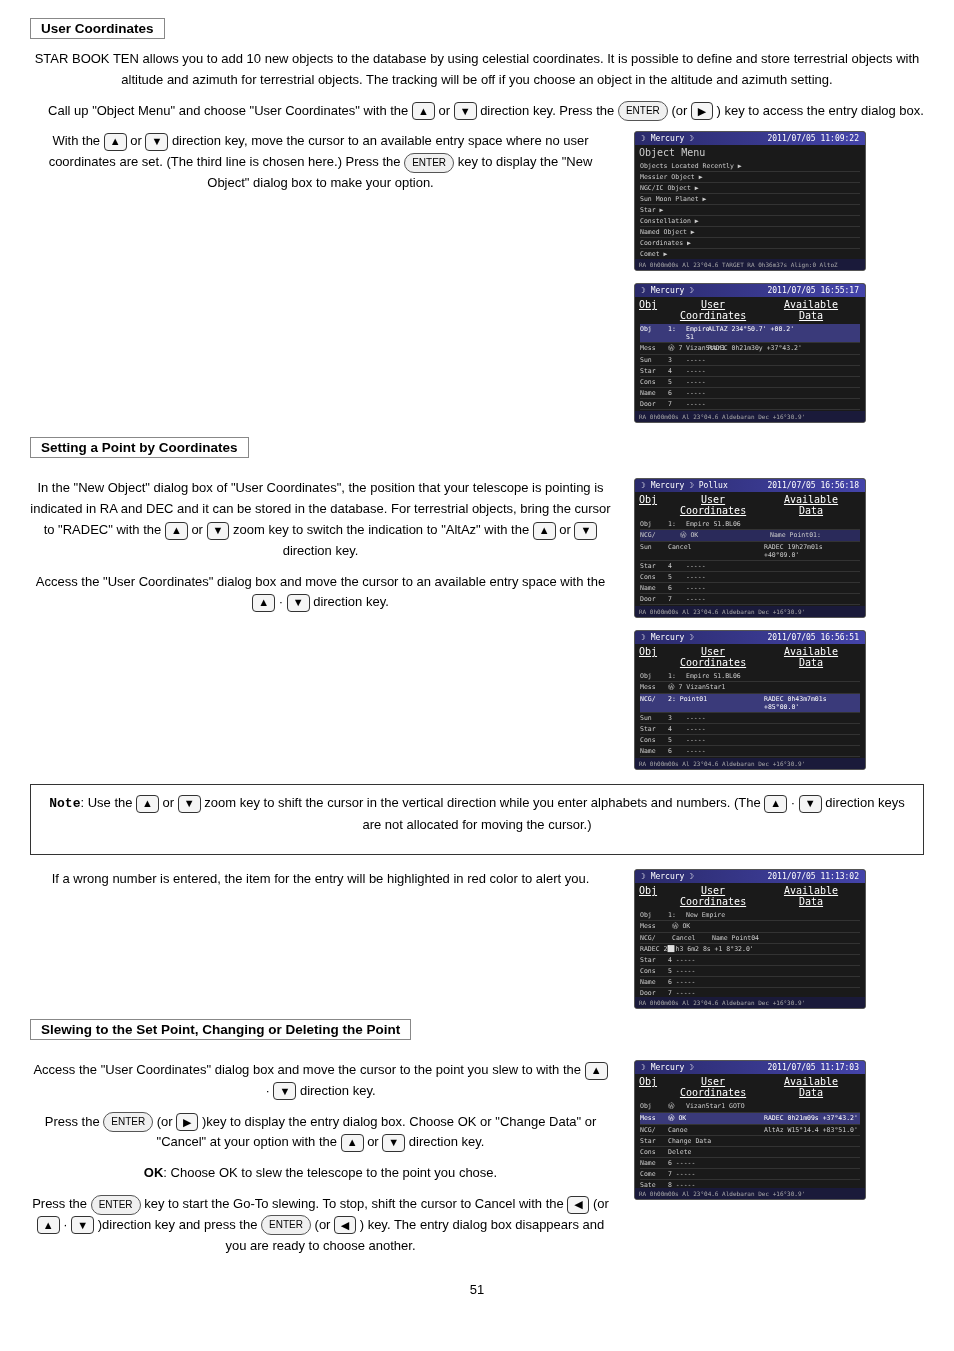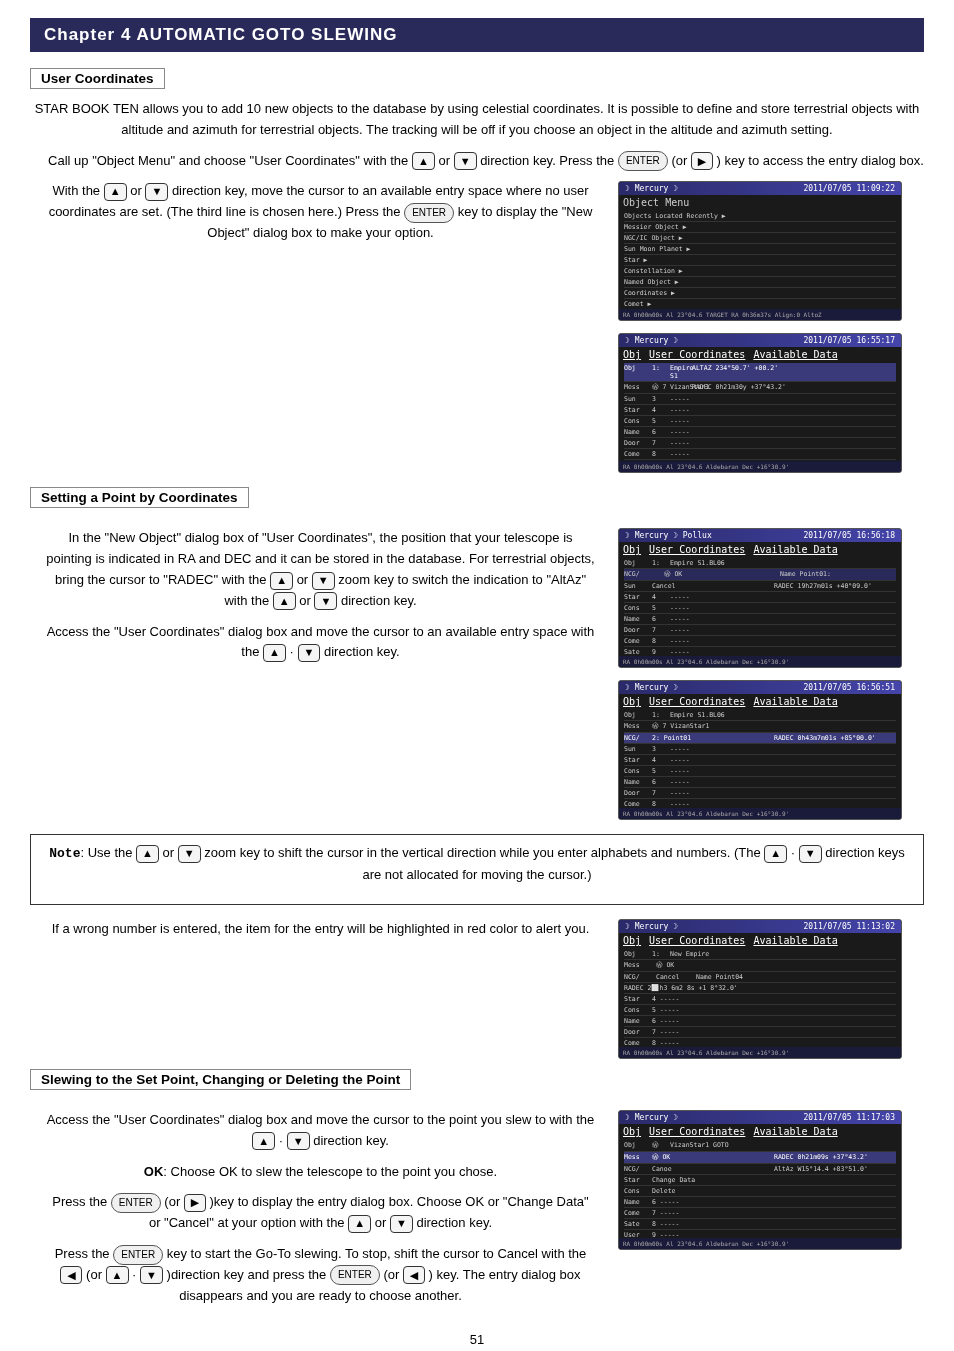--- a/index.html
+++ b/index.html
@@ -73,33 +73,33 @@
       border: 1.5px solid #333;
       padding: 8px 14px;
       margin: 14px 0;
       font-size: 12.5px;
       line-height: 1.6;
     }
     .note-box b { font-style: normal; font-family: Liberation Mono, monospace; }
     .two-col {
       display: flex;
       gap: 23px;
-      margin: 10px 16px;
+      margin: 10px 0;
     }
     .col-left {
       flex: 1;
     }
     .col-right {
       width: 290px;
       display: flex;
       flex-direction: column;
       gap: 12px;
     }
     .scope-img {
-      width: 284px;
+      width: 232px;
       height: 140px;
       background: #1a1a1a;
       border: 1px solid #555;
       border-radius: 3px;
       position: relative;
       overflow: hidden;
       font-family: monospace;
       color: #ccc;
       font-size: 8px;
     }
@@ -165,23 +165,20 @@
     }
     .section-block {
       margin-bottom: 14px;
     }
   </style>
 </head>
 <body>
 
 <div class="page">
 
-  <div class="chapter-header">
-    <span>Chapter 4  AUTOMATIC GOTO SLEWING</span>
-  </div>
 
   <div class="section-block">
     <div class="section-title">User Coordinates</div>
 
     <p>
       STAR BOOK TEN allows you to add 10 new objects to the database by using celestial coordinates.  It is possible to define and store terrestrial objects with altitude and azimuth for terrestrial objects.  The tracking will be off if you choose an object in the altitude and azimuth setting.
     </p>
 
     <p class="indent">
       Call up "Object Menu" and choose "User Coordinates" with the
@@ -587,32 +584,32 @@
     <div class="two-col">
       <div class="col-left">
         <p>
           Access the "User Coordinates" dialog box and move the cursor to the point you slew to with the
           <span class="inline-key">▲</span>
           ·
           <span class="inline-key">▼</span>
           direction key.
         </p>
         <p>
-          <b>OK</b>: Choose OK to slew the telescope to the point you chose.
-        </p>
-        <p>
           Press the
           <span class="inline-key-round">ENTER</span>
           (or
           <span class="inline-key">▶</span>
           )key to display the entry dialog box.  Choose OK or "Change Data" or "Cancel" at your option with the
           <span class="inline-key">▲</span>
           or
           <span class="inline-key">▼</span>
           direction key.
+        </p>
+        <p>
+          <b>OK</b>: Choose OK to slew the telescope to the point you chose.
         </p>
         <p>
           Press the
           <span class="inline-key-round">ENTER</span>
           key to start the Go-To slewing.  To stop, shift the cursor to Cancel with the
           <span class="inline-key">◀</span>
           (or
           <span class="inline-key">▲</span>
           ·
           <span class="inline-key">▼</span>

